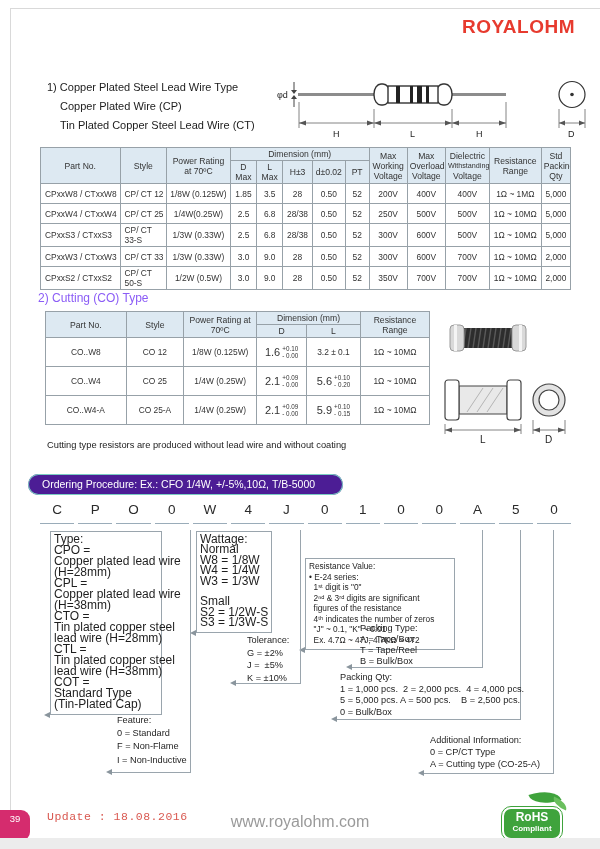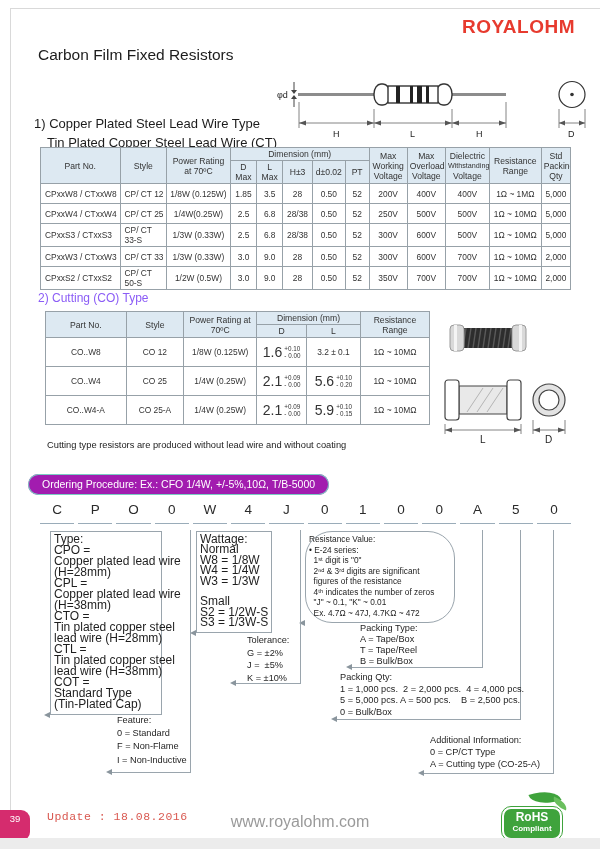--- a/index.html
+++ b/index.html
@@ -4,47 +4,47 @@
 <style>
   html,body{margin:0;padding:0;}
   body{width:600px;height:849px;background:#fff;font-family:"Liberation Sans","DejaVu Sans",sans-serif;color:#222;}
   .page{position:relative;width:600px;height:849px;overflow:hidden;background:#fff;}
   .edge-top{position:absolute;left:10px;right:0;top:8px;height:1px;background:#d9d9d9;}
   .edge-left{position:absolute;left:10px;top:8px;bottom:13px;width:1px;background:#d9d9d9;}
   .bottom-strip{position:absolute;left:0;right:0;bottom:0;height:11px;background:#ececec;}
 
   .brand{position:absolute;top:16px;right:25px;font-size:19px;font-weight:bold;letter-spacing:.5px;color:#e73a2e;}
   .title{position:absolute;left:38px;top:46px;font-size:15.5px;font-weight:normal;color:#1c1c1c;margin:0;}
-  .sec1{position:absolute;left:34px;top:78px;font-size:13px;line-height:19px;color:#1c1c1c;margin-top:36px;}
+  .sec1{position:absolute;left:47px;top:78px;font-size:11px;line-height:19px;color:#1c1c1c;}
   .sec1 .ind{padding-left:13px;}
   .sec2-heading{position:absolute;left:38px;top:291px;font-size:12px;color:#8b5cf6;}
 
   svg text{font-family:"Liberation Sans","DejaVu Sans",sans-serif;}
   .res-diagram{position:absolute;left:276px;top:73px;}
   .co-photo{position:absolute;left:448px;top:320px;}
   .co-drawing{position:absolute;left:443px;top:378px;}
 
   table{border-collapse:collapse;table-layout:fixed;}
   th,td{border:1px solid #97a1a8;text-align:center;padding:1px 2px;overflow:hidden;}
   th{background:#dde9f2;font-weight:normal;font-size:8.6px;line-height:10px;color:#333;}
   td{font-size:8.4px;color:#333;background:#fff;}
   .t1{position:absolute;left:40px;top:147px;width:531px;}
   .t1 tbody td{height:17px;}
   .t1 td.tleft{text-align:left;padding-left:4px;}
   .t2{position:absolute;left:45px;top:311px;width:385px;}
   .t2 tbody td{height:26px;}
   .hsmall{display:block;font-size:7.2px;}
   .hline3{display:block;}
   .dimcell{display:flex;align-items:center;justify-content:center;gap:2px;}
-  .dimmain{font-size:14px;text-align:center;}
+  .dimmain{font-size:11px;text-align:center;}
   .dimstack{display:flex;flex-direction:column;font-size:6.3px;line-height:7px;text-align:left;}
 
   .notes{position:absolute;left:47px;top:439px;font-size:9.3px;line-height:12.5px;color:#222;}
-  .pill{position:absolute;left:28px;top:474px;background:#a21caf;color:#fff;font-size:10.5px;
-        padding:4px 14px 5px 14px;border-radius:12px;box-shadow:inset 0 0 0 1px #7accc2;}
+  .pill{position:absolute;left:28px;top:474px;background:#4c1d95;color:#fff;font-size:10.5px;
+        padding:4px 28px 5px 14px;border-radius:12px;box-shadow:inset 0 0 0 1px #7accc2;}
 
   .code-row{position:absolute;left:40px;top:502px;width:531px;display:flex;gap:4px;}
   .code-cell{flex:1;text-align:center;font-size:13.5px;color:#2a2a2a;padding-bottom:6px;border-bottom:1px solid #9aacb9;}
 
   .vline{position:absolute;width:1px;background:#9aa5ad;}
   .hline{position:absolute;height:1px;background:#9aa5ad;}
   .hline::before{content:"";position:absolute;left:-6px;top:-3px;border-top:3.5px solid transparent;
                  border-bottom:3.5px solid transparent;border-right:6px solid #8a959d;}
   .box-rect{position:absolute;border:1px solid #9aa5ad;padding:2px 3px;background:#fff;}
   .box-rect::after{content:"";position:absolute;left:-7px;bottom:-4px;border-top:3.5px solid transparent;
@@ -75,26 +75,25 @@
   .rohs .r2{font-size:8px;font-weight:bold;line-height:9px;}
 </style>
 </head>
 <body>
 
 <div class="page">
   <div class="edge-top"></div>
   <div class="edge-left"></div>
 
   <div class="brand">ROYALOHM</div>
-  <h1 class="title">Carbon Film Fixed Resistors</h1>
 
   <div class="sec1">
     <div>1) Copper Plated Steel Lead Wire Type</div>
+    <div class="ind">Copper Plated Wire (CP)</div>
     <div class="ind">Tin Plated Copper Steel Lead Wire (CT)</div>
-    <div class="ind">Copper Plated Wire (CP)</div>
   </div>
 
   <svg class="res-diagram" width="320" height="68" viewBox="0 0 320 68">
     <text x="1" y="25" font-size="9" fill="#222">φd</text>
     <line x1="18" y1="9" x2="18" y2="17" stroke="#444" stroke-width="1"></line>
     <polygon points="15,17 21,17 18,21" fill="#444"></polygon>
     <line x1="18" y1="34" x2="18" y2="26" stroke="#444" stroke-width="1"></line>
     <polygon points="15,26 21,26 18,22" fill="#444"></polygon>
     <line x1="22" y1="21.5" x2="230" y2="21.5" stroke="#8c8c8c" stroke-width="3"></line>
     <rect x="98" y="11" rx="7" ry="10" width="16" height="21" fill="#fff" stroke="#333" stroke-width="1.4"></rect>
@@ -428,21 +427,21 @@
       <div class="box-line">Wattage:</div>
       <div class="box-line">Normal</div>
       <div class="box-line">W8 = 1/8W</div>
       <div class="box-line">W4 = 1/4W</div>
       <div class="box-line">W3 = 1/3W</div>
       <div class="box-line">&nbsp;</div>
       <div class="box-line">Small</div>
       <div class="box-line">S2 = 1/2W-S</div>
       <div class="box-line">S3 = 1/3W-S</div>
     </div>
-  <div class="box-rect resist" style="left:305px;top:531px;width:142px;height:86px;border-radius:27px;">
+  <div class="box-rect resist" style="left:305px;top:558px;width:142px;height:86px;">
       <div class="box-line">Resistance Value:</div>
       <div class="box-line">• E-24 series:</div>
       <div class="box-line">  1ˢᵗ digit is "0"</div>
       <div class="box-line">  2ⁿᵈ &amp; 3ʳᵈ digits are significant</div>
       <div class="box-line">  figures of the resistance</div>
       <div class="box-line">  4ᵗʰ indicates the number of zeros</div>
       <div class="box-line">  "J" ~ 0.1, "K" ~ 0.01</div>
       <div class="box-line">  Ex. 4.7Ω ~ 47J, 4.7KΩ ~ 472</div>
     </div>
 

